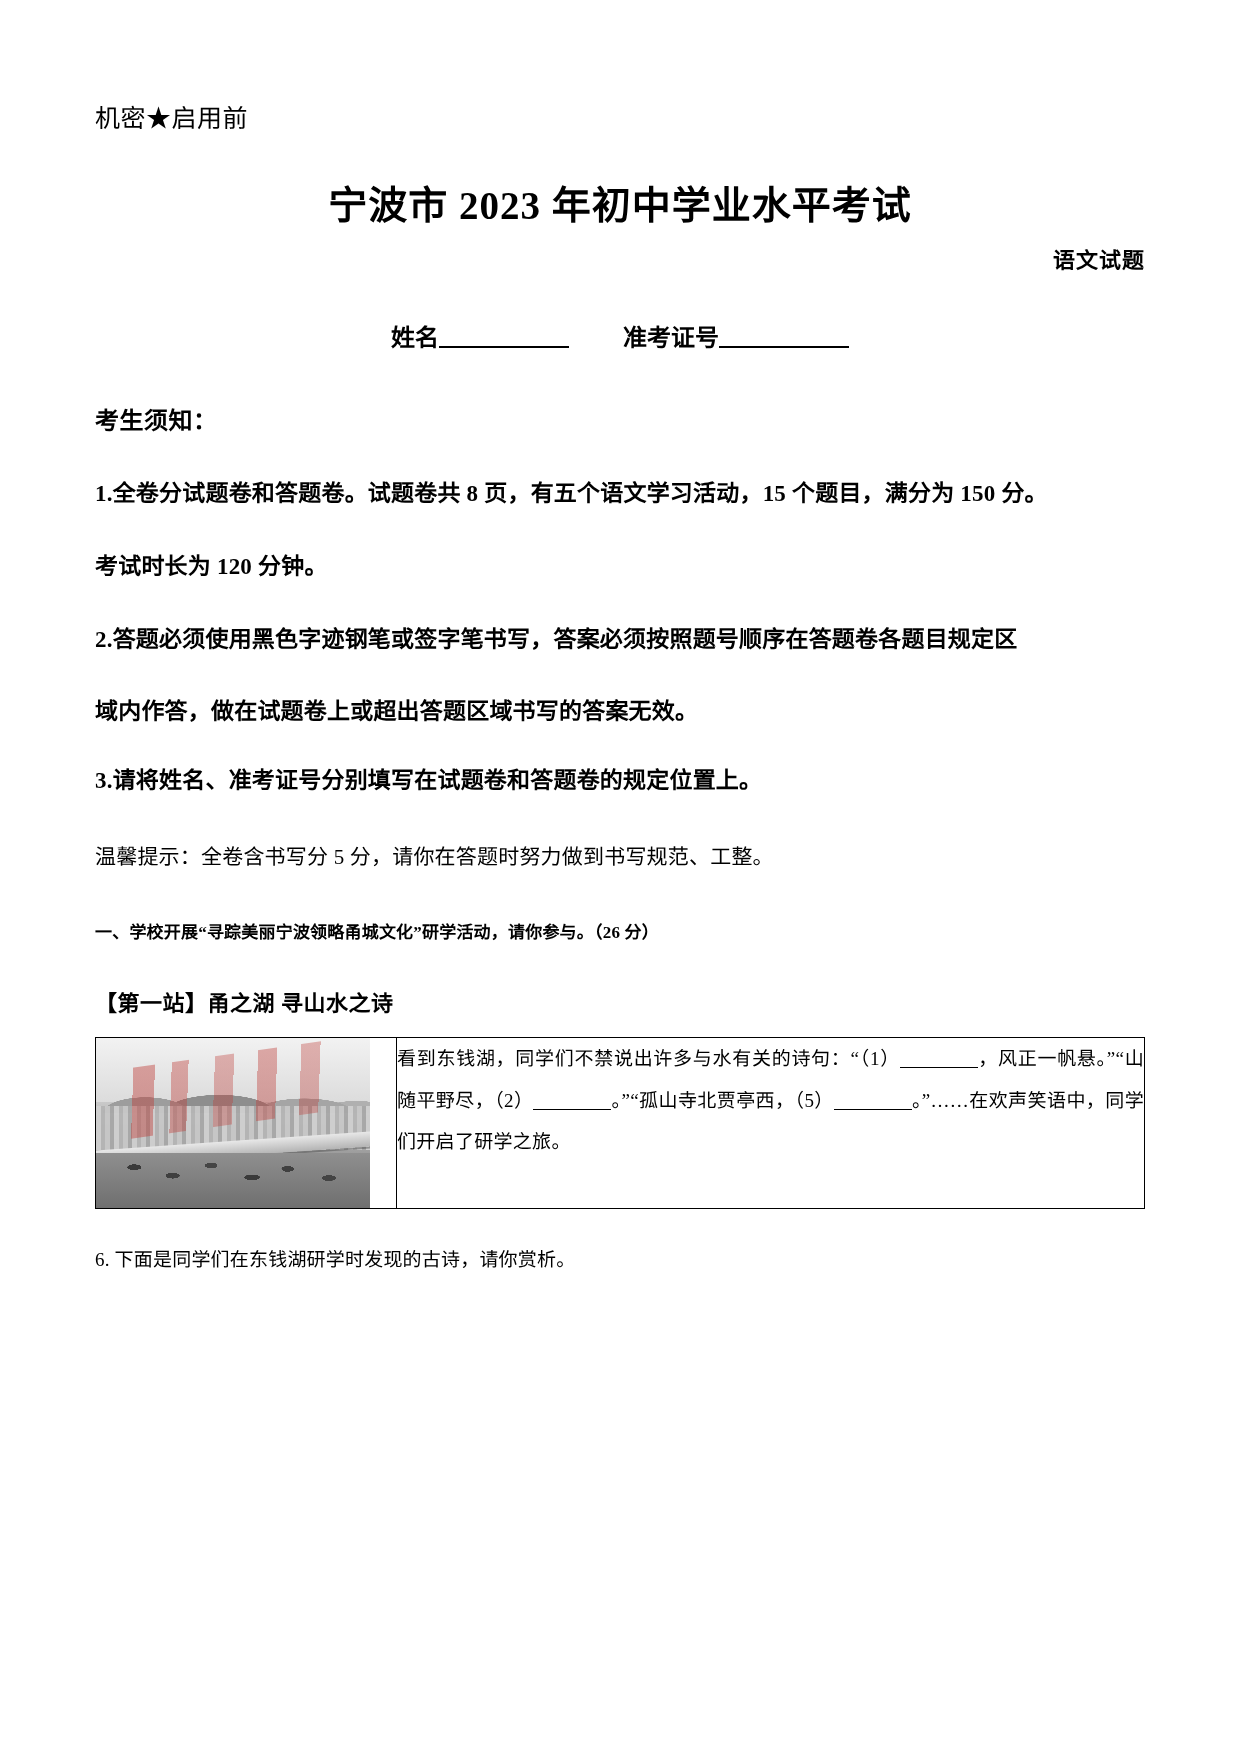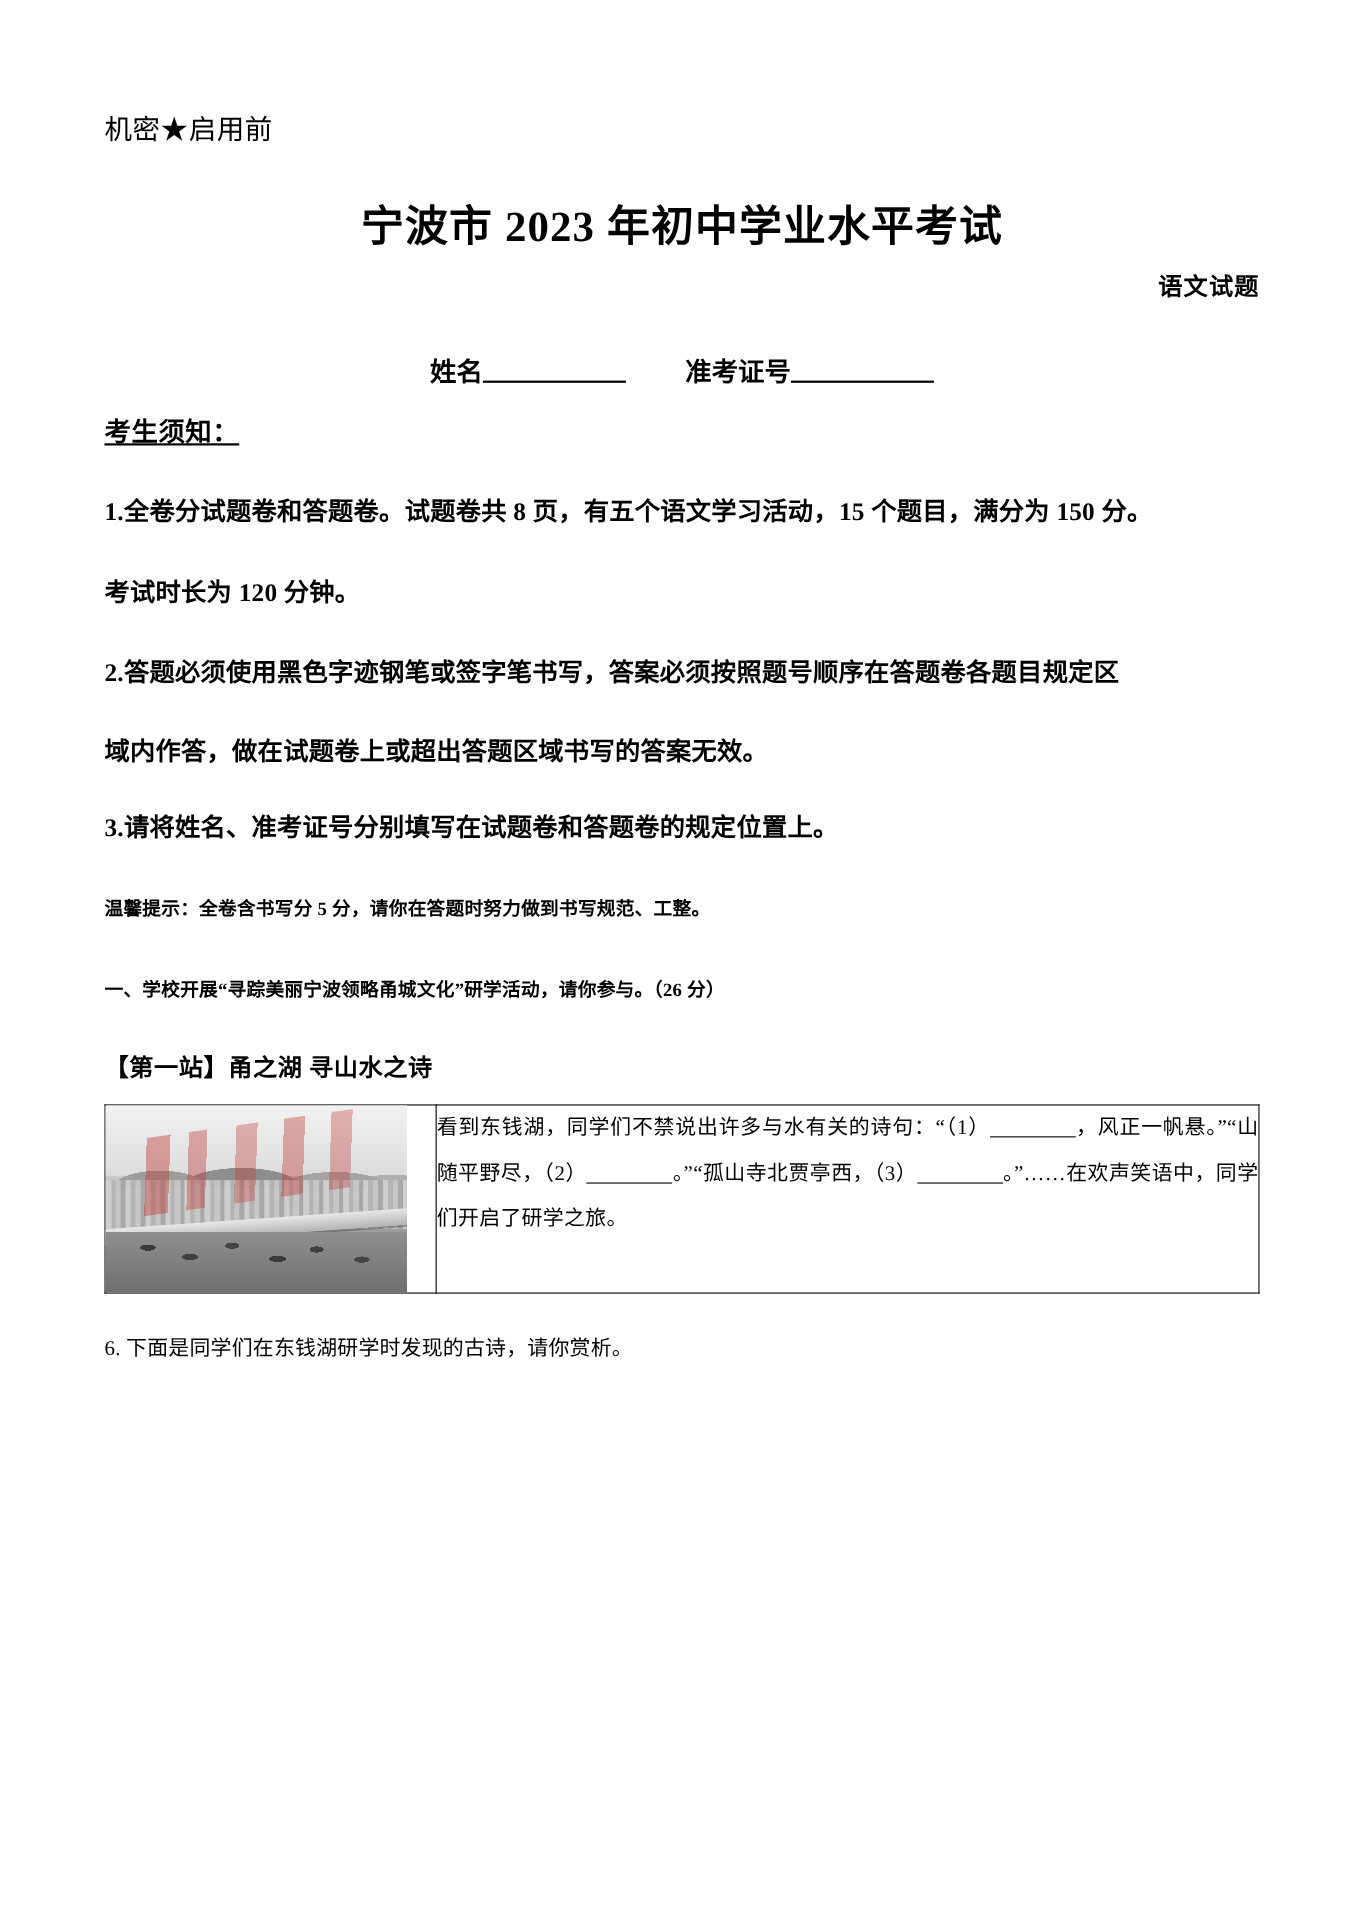--- a/index.html
+++ b/index.html
@@ -58,40 +58,39 @@
   }
   .blank-rule {
     display: inline-block;
     border-bottom: 2px solid #000;
     width: 130px;
     vertical-align: -2px;
   }
 
   
   .notice-head {
-    margin-top: 20px;
+    margin-top: 48px;
     font-size: 24px;
     font-weight: bold;
     letter-spacing: 0.5px;
-    text-decoration: underline;
   }
   .notice-line {
     margin-top: 44px;
     font-size: 23px;
     font-weight: bold;
     line-height: 1.25;
     letter-spacing: 0.2px;
   }
   .notice-line.tight {
     margin-top: 40px;
   }
   .tip-line {
     margin-top: 44px;
-    font-size: 17px;
-    font-weight: bold;
+    font-size: 21px;
+    font-weight: normal;
     letter-spacing: 0.2px;
   }
 
   
   .section-heading {
     margin-top: 48px;
     font-size: 17px;
     font-weight: bold;
     letter-spacing: 0.2px;
   }
@@ -244,21 +243,21 @@
             <div class="hills"></div>
             <div class="town"></div>
             <div class="causeway"></div>
             <div class="water"></div>
             <div class="boats"></div>
             <div class="watermark"></div>
           </div>
         </td>
         <td class="text-cell">
           <div class="para">
-            <span>看到东钱湖，同学们不禁说出许多与水有关</span><span>的诗句：“（1）</span><span class="fill"></span><span>，风正一帆悬。”“山</span><span>随平野尽，（2）</span><span class="fill"></span><span>。”“孤山寺北贾亭</span><span>西，（3）</span><span class="fill"></span><span>。”……在欢声笑语中，同</span><span>学们开启了研学之旅。</span>
+            <span>看到东钱湖，同学们不禁说出许多与水有关</span><span>的诗句：“（1）</span><span class="fill"></span><span>，风正一帆悬。”“山</span><span>随平野尽，（2）</span><span class="fill"></span><span>。”“孤山寺北贾亭</span><span>西，（5）</span><span class="fill"></span><span>。”……在欢声笑语中，同</span><span>学们开启了研学之旅。</span>
           </div>
         </td>
       </tr>
     </tbody>
   </table>
 
   <div class="question-line">6. 下面是同学们在东钱湖研学时发现的古诗，请你赏析。</div>
 
 </div>
 

